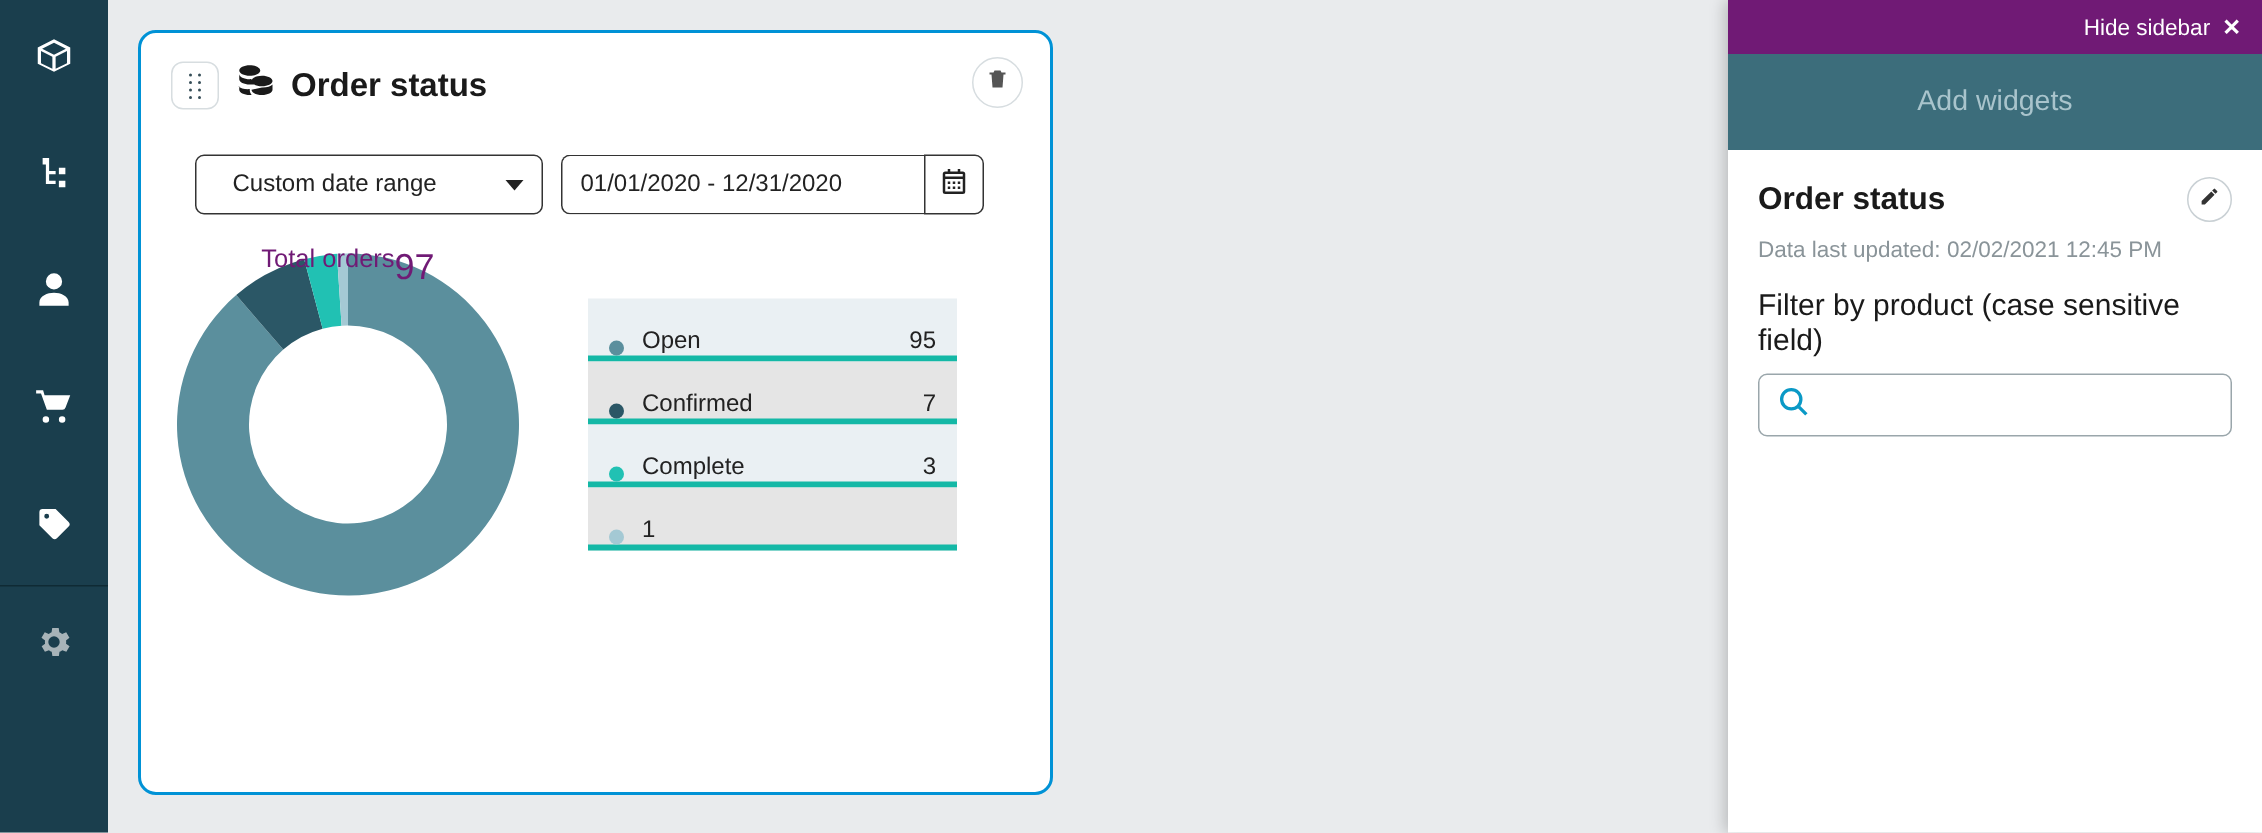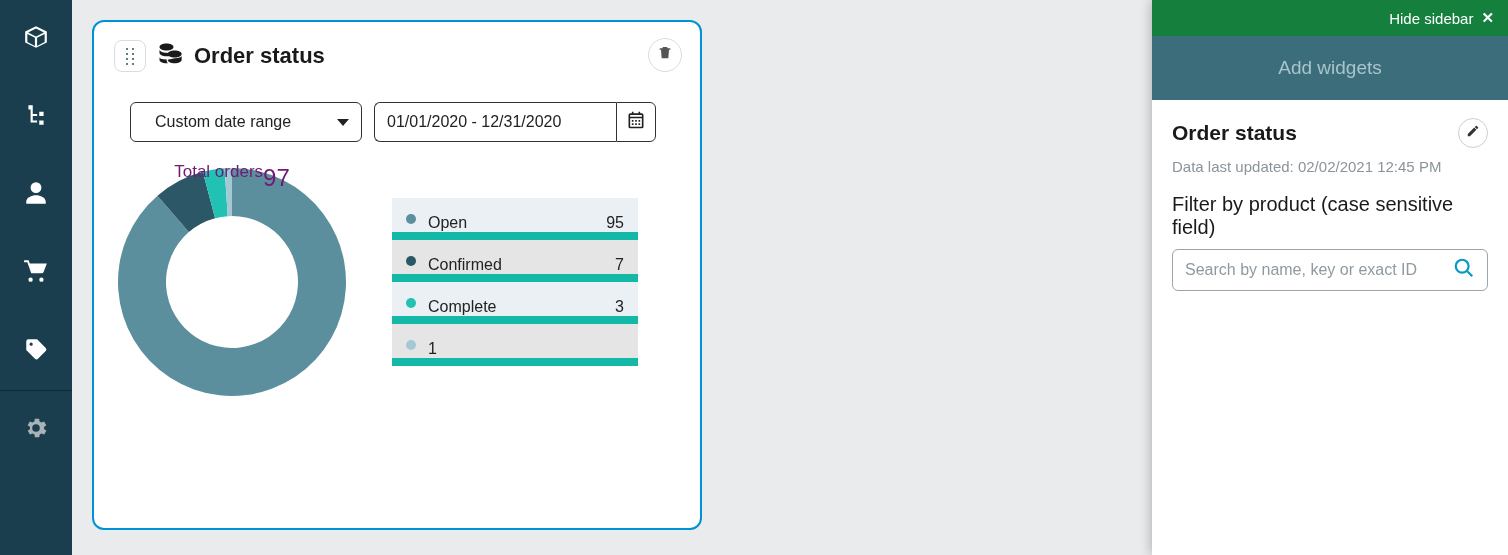--- a/index.html
+++ b/index.html
@@ -84,36 +84,36 @@
   .donut-wrap svg { width: 240px; height: 240px; }
   .donut-center {
     position: absolute; left: 0; top: 0; width: 240px; height: 240px;
     display: flex; flex-direction: row; align-items: flex-start; justify-content: center;
     font-size: 17px; color: #701a75;
   }
   .donut-center .tot-num { font-size: 24px; margin-top: 2px; }
   
   .legend-list { width: 246px; margin-top: 36px; }
   .legend-row {
-    height: 42px; background: #eaf0f3; border-bottom: 8px solid #14b8a6;
-    display: flex; align-items: flex-start; padding: 16px 14px; font-size: 16px; color:#222;
+    height: 42px; background: #eaf0f3; border-bottom: 4px solid #14b8a6;
+    display: flex; align-items: flex-end; padding: 0 14px; font-size: 16px; color:#222;
   }
   .legend-row.alt { background: #e5e5e5; }
   .legend-dot { width: 10px; height: 10px; border-radius: 50%; margin-right: 12px; flex-shrink:0; }
   .legend-label { flex: 1; }
   .legend-val { font-weight: 400; }
   
   
   .sidebar {
     position: absolute; right: 0; top: 0; width: 356px; height: 555px;
     background: #fff; box-shadow: -2px 0 10px rgba(0,0,0,0.22);
     display: flex; flex-direction: column;
   }
   .sidebar-top {
-    height: 36px; background: #15803d; color: #fff; display:flex; justify-content:flex-end; align-items:center;
+    height: 36px; background: #701a75; color: #fff; display:flex; justify-content:flex-end; align-items:center;
     padding: 0 14px; font-size: 15px;
   }
   .sidebar-top .hide-lnk { cursor:pointer; display:flex; align-items:center; gap:8px;}
   .sidebar-top .x { font-weight:700; }
   .sidebar-tabs {
     height: 64px; background: #3c6d7b; display:flex; align-items: stretch;
   }
   .sidebar-tabs .tab {
     flex: 1; display:flex; align-items:center; justify-content:center;
     font-size: 19px; color: #a9c4cc; cursor:pointer;
@@ -293,21 +293,20 @@
             </svg>
         </span>
       </div>
     </div>
     <div class="sb-updated">
       <span>Data last updated:</span>
       <span>02/02/2021 12:45 PM</span>
     </div>
     <div class="sb-filter-label">Filter by product (case sensitive field)</div>
     <div class="sb-search">
-      <input type="text" placeholder="Search by name, key or exact ID" style="">
       <span>
         <svg viewBox="0 0 24 24">
             <circle cx="10" cy="10" r="7"></circle>
             <line x1="21" y1="21" x2="15.5" y2="15.5"></line>
           </svg>
       </span>
     </div>
   </div>
 </div>
 

